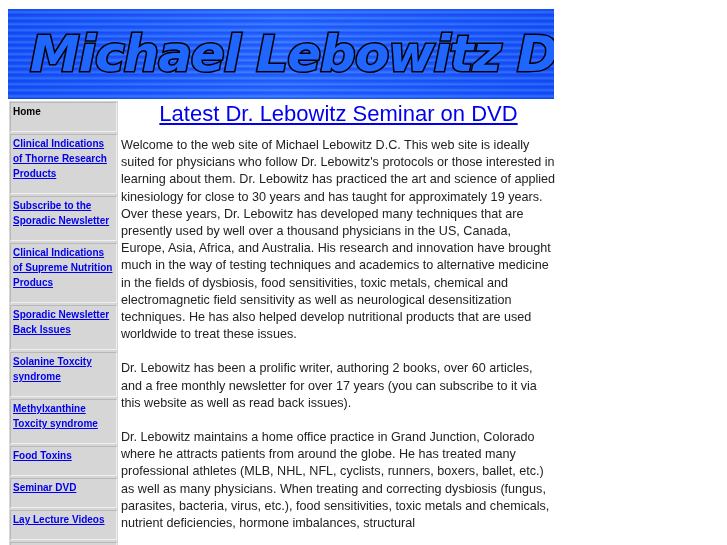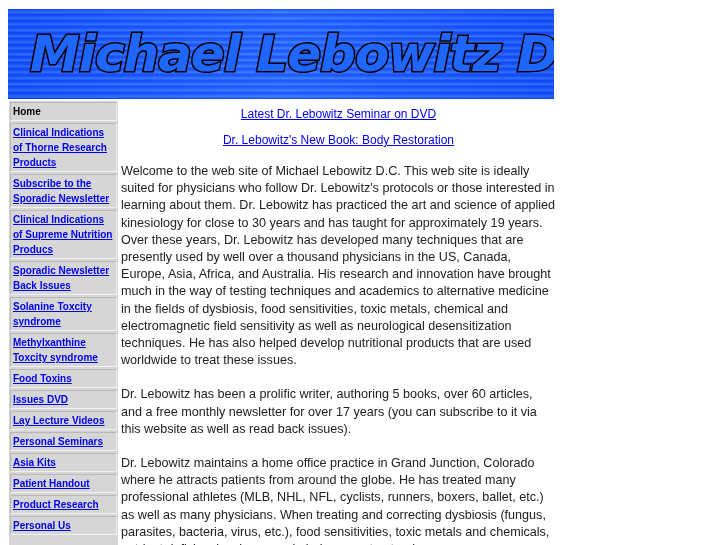--- a/index.html
+++ b/index.html
@@ -27,31 +27,31 @@
   }
   .sidebar {
     position: absolute; left: 9px; top: 101px; width: 109px; height: 444px;
     background: #d6d6d6;
   }
   .nav-cell {
     margin: 1px 1px 2px 1px;
     background: #d6d6d6;
     border-top: 1px solid #b8b8b8; border-left: 1px solid #b8b8b8;
     border-bottom: 1px solid #f0f0f0; border-right: 1px solid #f0f0f0;
-    padding: 1px 2px 1px 2px;
+    padding: 1px 2px 12px 2px;
     font-size: 10px; font-weight: bold; line-height: 15px;
   }
   .nav-cell a { color: #0000ee; text-decoration: underline; }
   .nav-cell.home { color: #000; }
   .main {
     position: absolute; left: 121px; top: 101px; width: 435px;
     color: #222; font-size: 12.6px; line-height: 17.2px;
   }
   .headline {
-    display: block; text-align: center; font-size: 12px; line-height: 26px;
+    display: block; text-align: center; font-size: 22px; line-height: 26px;
     color: #0000ee; text-decoration: underline; white-space: nowrap;
   }
   .main p { margin: 0 0 17px 0; }
   .headlines { margin-bottom: 10px; }
 </style>
 </head>
 <body>
 
 <div class="banner">
   <div class="shade"></div>
@@ -60,30 +60,29 @@
 
 <nav class="sidebar">
   <div class="nav-cell home"><span>Home</span></div>
   <div class="nav-cell"><a href="#">Clinical Indications of Thorne Research Products</a></div>
   <div class="nav-cell"><a href="#">Subscribe to the Sporadic Newsletter</a></div>
   <div class="nav-cell"><a href="#">Clinical Indications of Supreme Nutrition Producs</a></div>
   <div class="nav-cell"><a href="#">Sporadic Newsletter Back Issues</a></div>
   <div class="nav-cell"><a href="#">Solanine Toxcity syndrome</a></div>
   <div class="nav-cell"><a href="#">Methylxanthine Toxcity syndrome</a></div>
   <div class="nav-cell"><a href="#">Food Toxins</a></div>
-  <div class="nav-cell"><a href="#">Issues DVD</a></div>
+  <div class="nav-cell"><a href="#">Seminar DVD</a></div>
   <div class="nav-cell"><a href="#">Lay Lecture Videos</a></div>
   <div class="nav-cell"><a href="#">Personal Seminars</a></div>
   <div class="nav-cell"><a href="#">Asia Kits</a></div>
   <div class="nav-cell"><a href="#">Patient Handout</a></div>
   <div class="nav-cell"><a href="#">Product Research</a></div>
   <div class="nav-cell"><a href="#">Personal Us</a></div>
 </nav>
 
 <main class="main">
   <div class="headlines">
     <a href="#" class="headline">Latest Dr. Lebowitz Seminar on DVD</a>
-    <a href="#" class="headline">Dr. Lebowitz's New Book: Body Restoration</a>
   </div>
   <p>Welcome to the web site of Michael Lebowitz D.C. This web site is ideally suited for physicians who follow Dr. Lebowitz's protocols or those interested in learning about them. Dr. Lebowitz has practiced the art and science of applied kinesiology for close to 30 years and has taught for approximately 19 years. Over these years, Dr. Lebowitz has developed many techniques that are presently used by well over a thousand physicians in the US, Canada, Europe, Asia, Africa, and Australia. His research and innovation have brought much in the way of testing techniques and academics to alternative medicine in the fields of dysbiosis, food sensitivities, toxic metals, chemical and electromagnetic field sensitivity as well as neurological desensitization techniques. He has also helped develop nutritional products that are used worldwide to treat these issues.</p>
-  <p>Dr. Lebowitz has been a prolific writer, authoring 5 books, over 60 articles, and a free monthly newsletter for over 17 years (you can subscribe to it via this website as well as read back issues).</p>
+  <p>Dr. Lebowitz has been a prolific writer, authoring 2 books, over 60 articles, and a free monthly newsletter for over 17 years (you can subscribe to it via this website as well as read back issues).</p>
   <p>Dr. Lebowitz maintains a home office practice in Grand Junction, Colorado where he attracts patients from around the globe. He has treated many professional athletes (MLB, NHL, NFL, cyclists, runners, boxers, ballet, etc.) as well as many physicians. When treating and correcting dysbiosis (fungus, parasites, bacteria, virus, etc.), food sensitivities, toxic metals and chemicals, nutrient deficiencies, hormone imbalances, structural</p>
 </main>
 
 </body></html>

